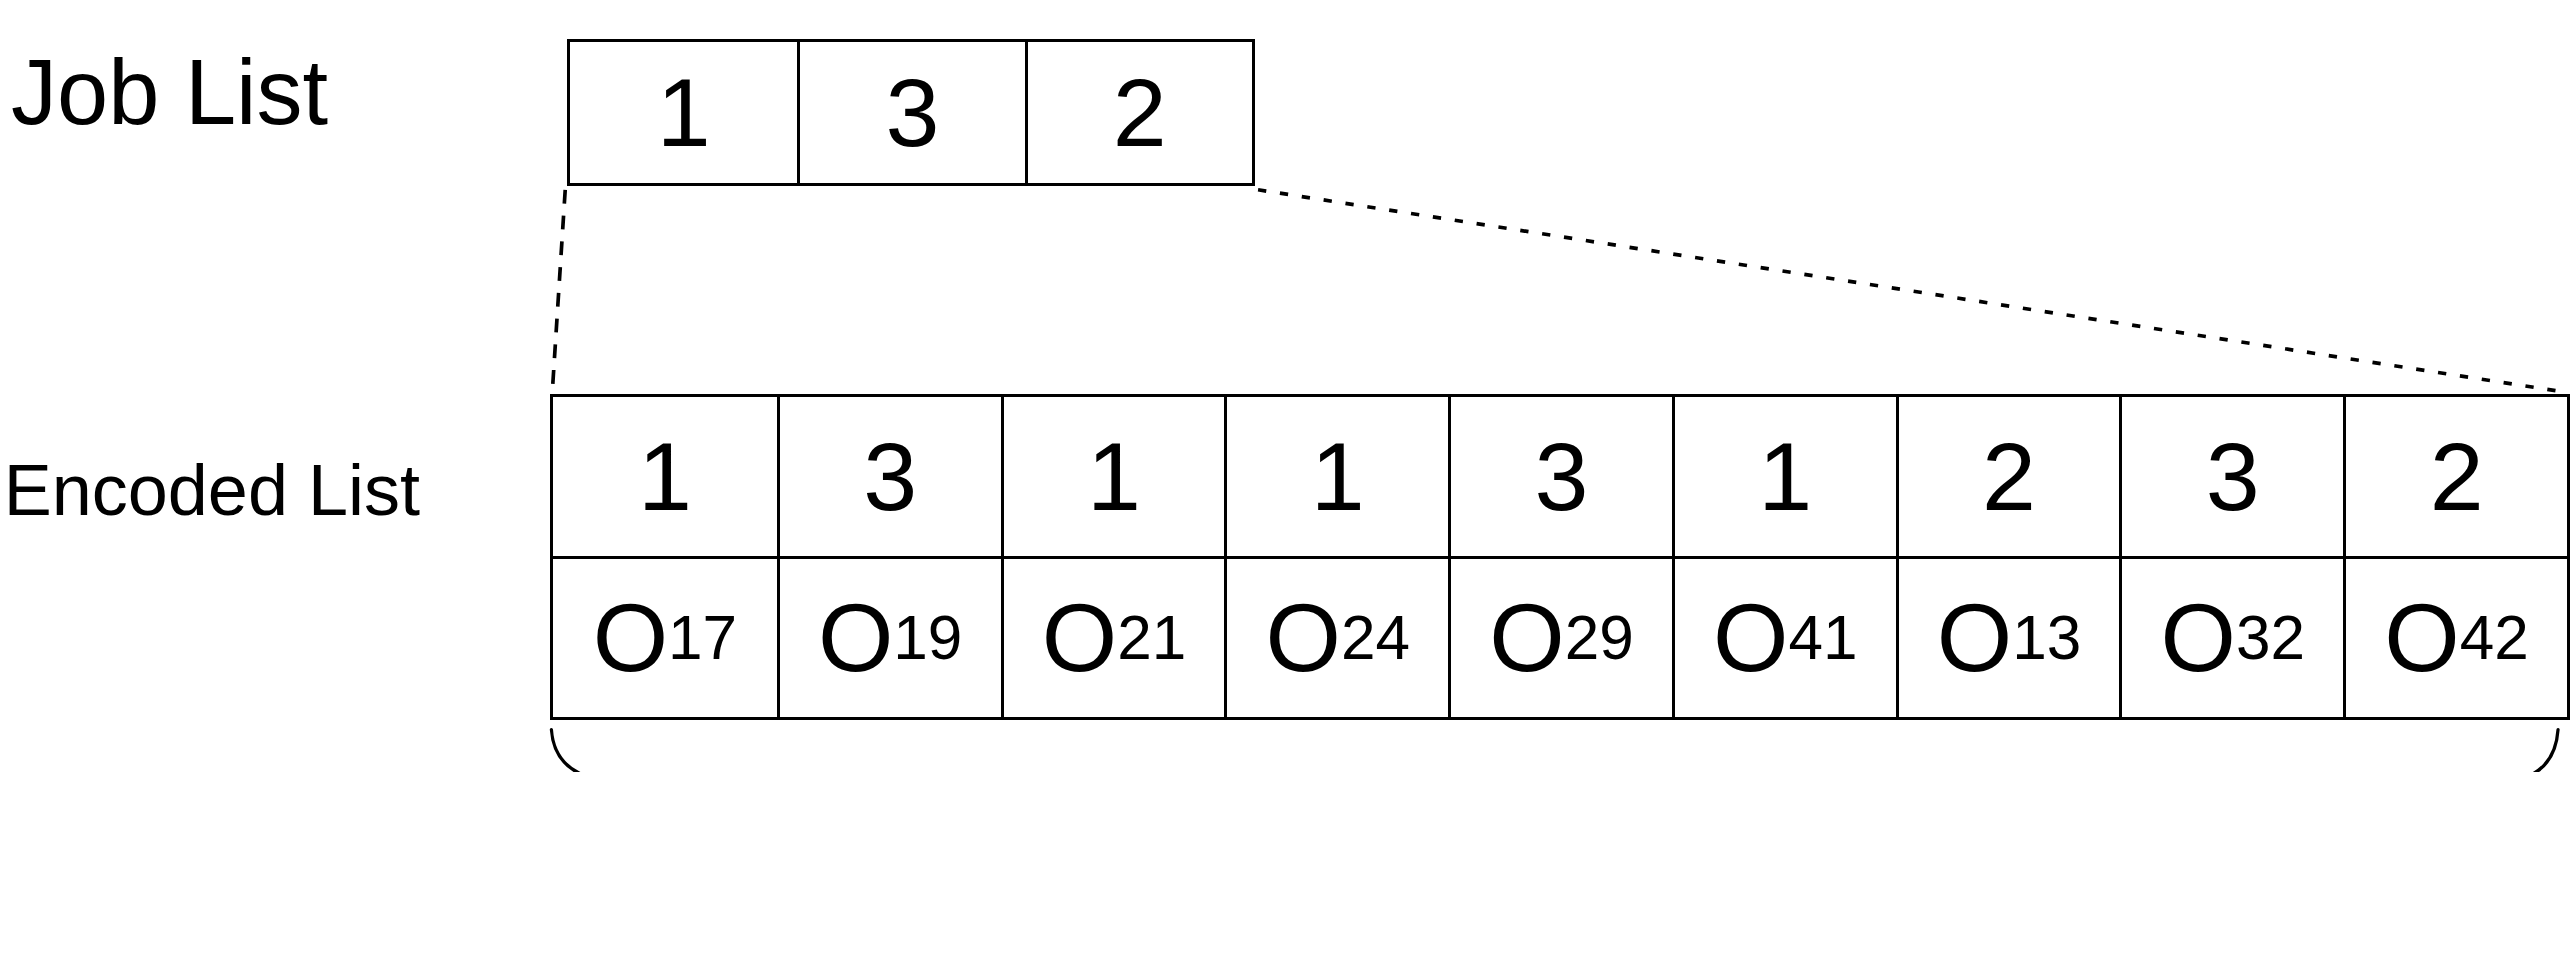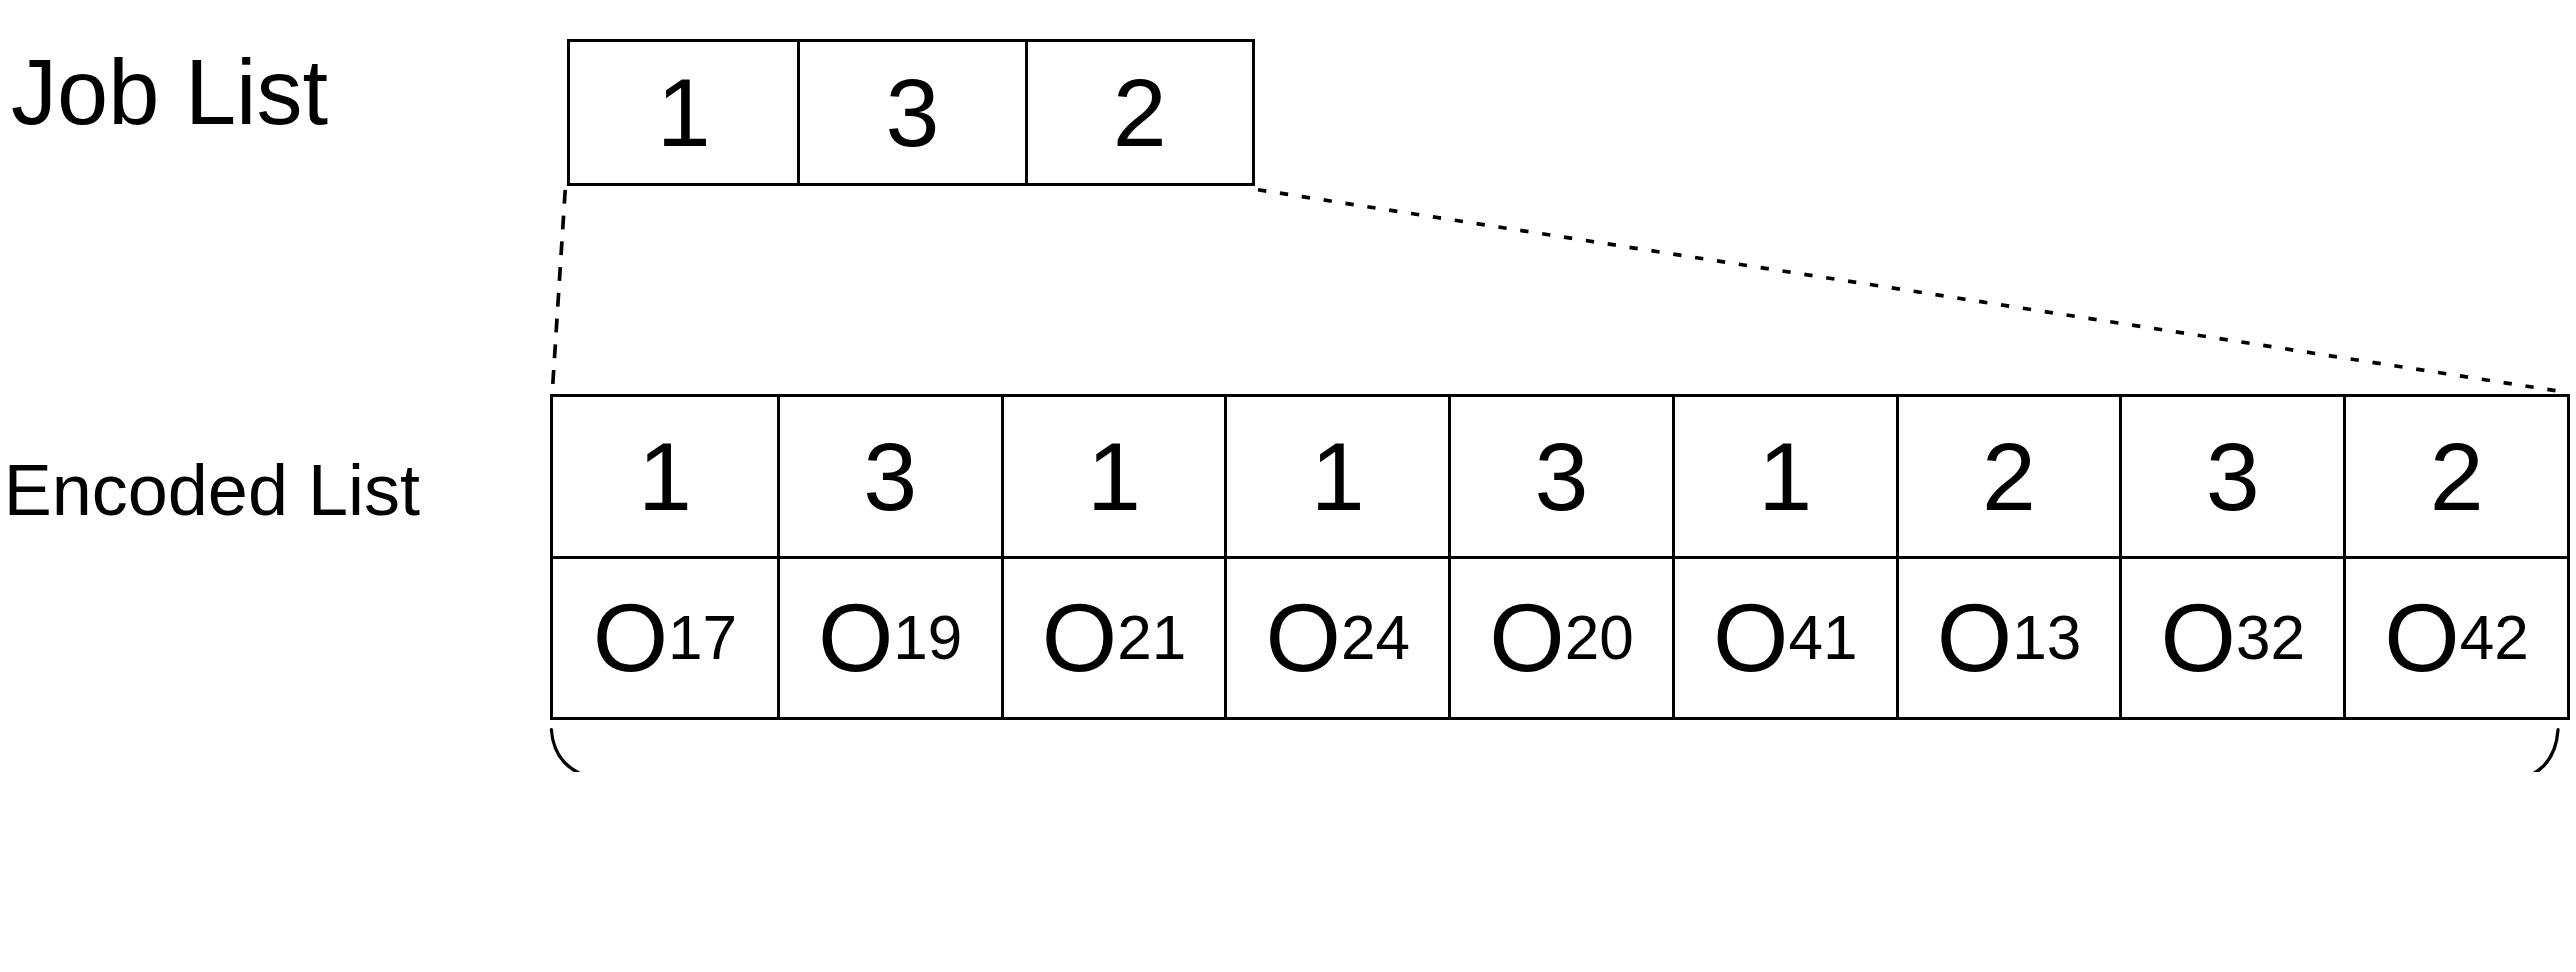--- a/index.html
+++ b/index.html
@@ -113,21 +113,21 @@
       <div class="cell row2">
         <span class="op-base">O</span>
         <span class="op-sub">21</span>
       </div>
       <div class="cell row2">
         <span class="op-base">O</span>
         <span class="op-sub">24</span>
       </div>
       <div class="cell row2">
         <span class="op-base">O</span>
-        <span class="op-sub">20</span>
+        <span class="op-sub">29</span>
       </div>
       <div class="cell row2">
         <span class="op-base">O</span>
         <span class="op-sub">41</span>
       </div>
       <div class="cell row2">
         <span class="op-base">O</span>
         <span class="op-sub">13</span>
       </div>
       <div class="cell row2">

